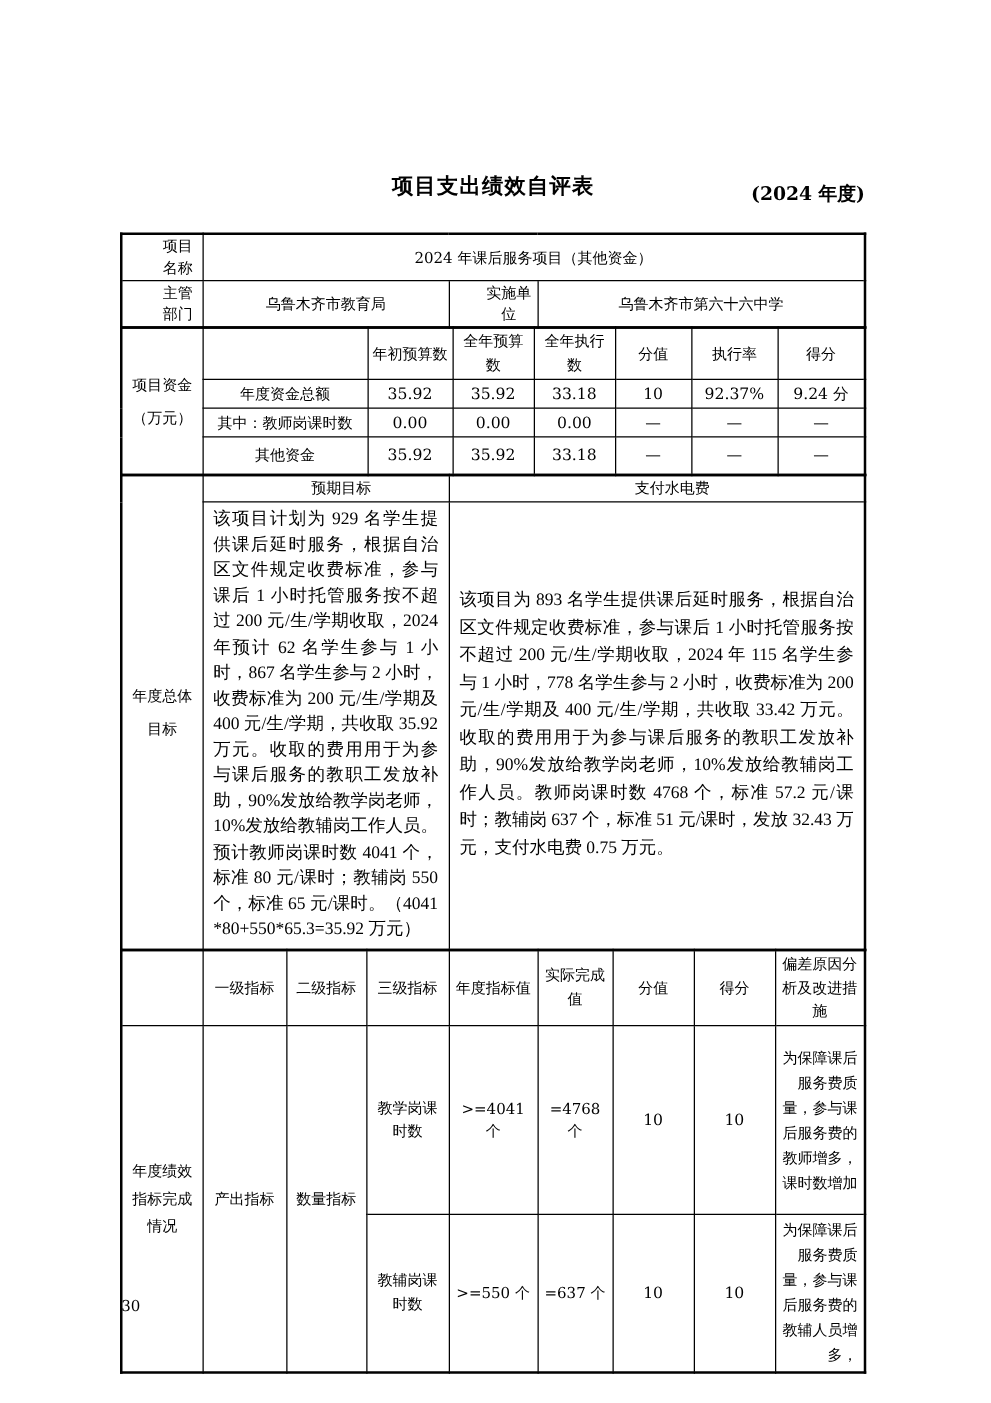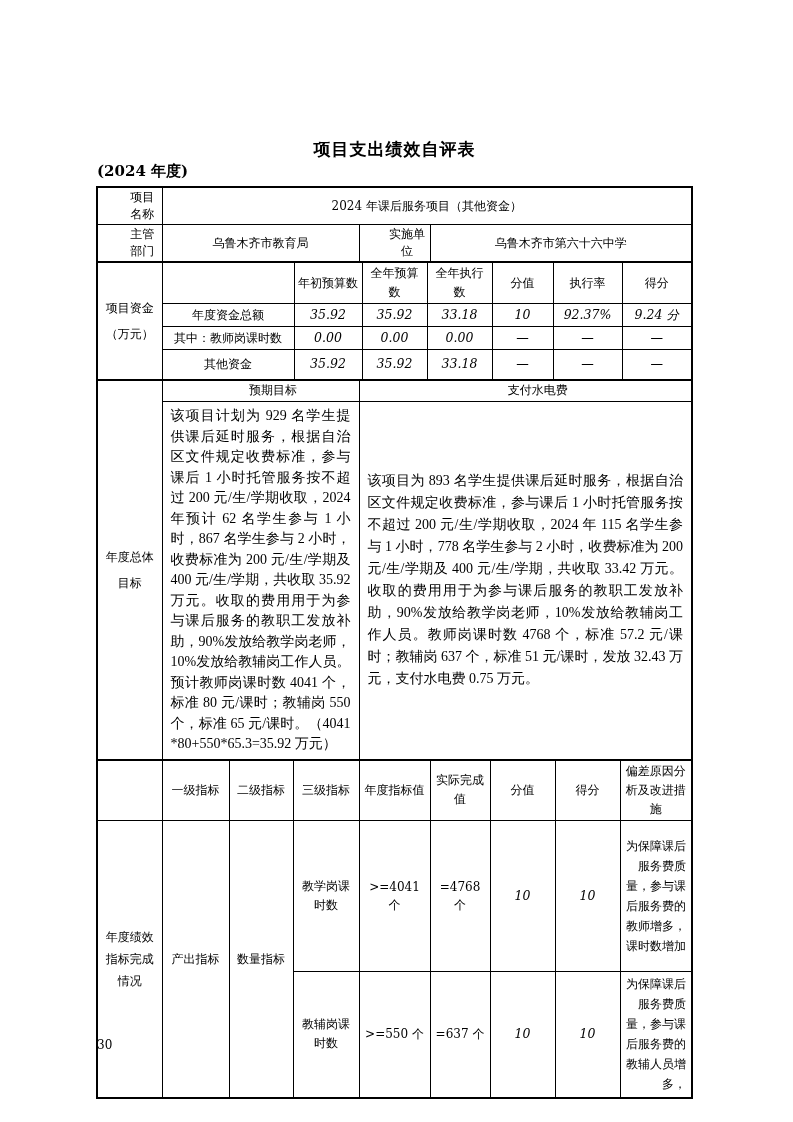--- a/index.html
+++ b/index.html
@@ -12,40 +12,40 @@
   .page {
     position: relative; width: 793px; height: 1122px;
     background: #fff; overflow: hidden;
   }
   .doc-title {
     position: absolute; top: 138px; left: 97px; width: 595px;
     text-align: center; font-size: 17px; line-height: 22px;
     font-weight: 600; letter-spacing: 1px;
   }
   .doc-subtitle {
-    position: absolute; top: 161px; left: 97px; width: 595px;
-    text-align: left; font-size: 15px; line-height: 21px;
+    position: absolute; top: 145px; left: 97px; width: 595px;
+    text-align: right; font-size: 15px; line-height: 21px;
     font-weight: 600;
   }
   .tables { position: absolute; top: 186px; left: 96px; width: 599px; }
   table {
     border-collapse: collapse; table-layout: fixed; width: 595px;
     border: 2px solid #000;
   }
   table.follow { margin-top: -2px; }
   td {
     border: 1px solid #000;
     text-align: center; vertical-align: middle;
     font-size: 12px; line-height: 18px;
     padding: 1px 3px; overflow: hidden;
     word-break: break-all;
   }
   .lbl { line-height: 17px; padding-left: 28px; }
   .alabel { line-height: 26px; }
-  .num { font-size: 12.5px; font-style: italic; }
+  .num { font-size: 12.5px; }
   .goal-cell {
     text-align: justify; text-justify: inter-character;
     vertical-align: middle;
     font-size: 14px; padding: 4px 8px; font-family: Liberation Serif, serif;
   }
   .goal-left  { line-height: 20.5px; }
   .goal-right { line-height: 22px; }
   .dev {
     font-size: 12px; line-height: 20px; padding: 2px 5px;
     text-align: right;

